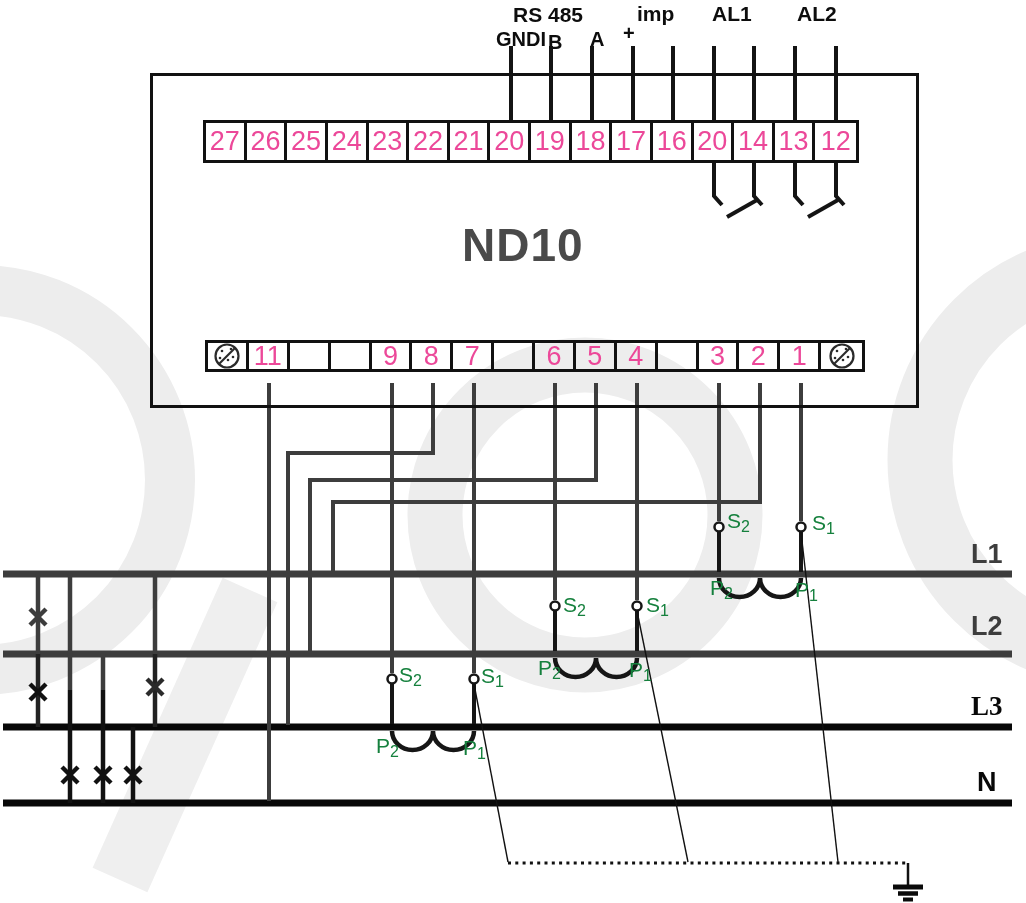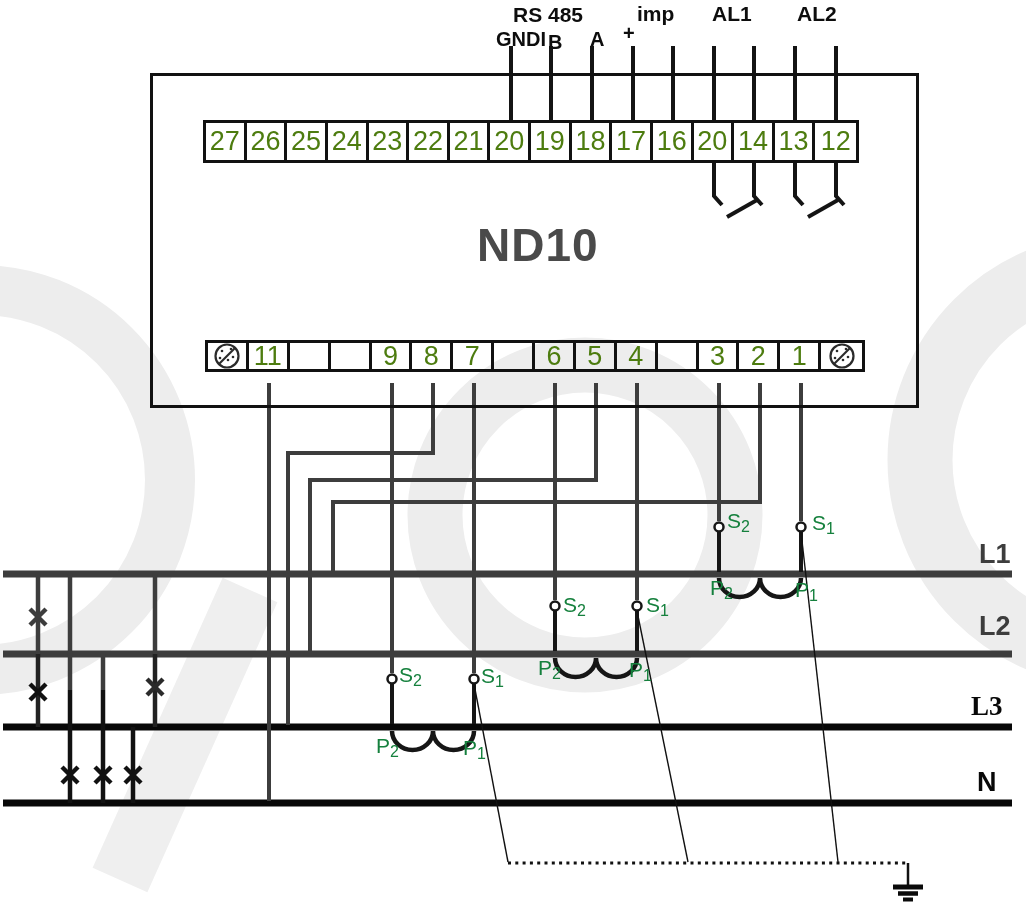--- a/index.html
+++ b/index.html
@@ -6,29 +6,29 @@
   .canvas{position:relative;width:1026px;height:903px;background:#fff;overflow:hidden;
           font-family:"Liberation Sans",sans-serif;}
   .canvas svg.wires{position:absolute;left:0;top:0;z-index:1;}
   .device-box{position:absolute;left:150px;top:73px;width:769px;height:335px;
               border:3px solid #111;box-sizing:border-box;z-index:2;background:transparent;}
   .strip{position:absolute;display:grid;grid-template-columns:repeat(16,1fr);
          border:3px solid #111;box-sizing:border-box;z-index:3;background:transparent;}
   .strip.top{left:203px;top:120px;width:656px;height:43px;}
   .strip.bottom{left:205px;top:340px;width:660px;height:32px;}
   .cell{border-right:3px solid #111;display:flex;align-items:center;justify-content:center;
-        font-size:27px;color:#4d7c0f;overflow:hidden;}
+        font-size:27px;color:#ec4899;overflow:hidden;}
   .cell:last-child{border-right:none;}
   .lbl{position:absolute;z-index:4;color:#0d0d0d;white-space:nowrap;line-height:1;}
   .toplbl{font-size:21px;font-weight:700;text-align:right;}
   .smalllbl{font-size:20px;font-weight:700;text-align:center;}
   .pluslbl{font-size:20px;font-weight:700;}
   .model{font-size:46px;font-weight:700;color:#4a4a4a;letter-spacing:1px;}
   .buslbl{font-size:27px;font-weight:700;}
-  .bus-gray{color:#3d3d3d;margin-left:8px;}
+  .bus-gray{color:#3d3d3d;}
   .bus-black{color:#080808;}
   .ctl{font-size:21px;color:#15803d;}
   .ctl .sub{font-size:16px;position:relative;top:4px;}
 </style>
 </head>
 <body>
 
 <div class="canvas">
 
   <svg class="wires" width="1026" height="903" viewBox="0 0 1026 903">
@@ -153,21 +153,21 @@
     </g>
     <g stroke="#0a0a0a">
       <line x1="893" y1="887" x2="923" y2="887" stroke-width="5"></line>
       <line x1="898" y1="893.5" x2="918" y2="893.5" stroke-width="4.5"></line>
       <line x1="903" y1="899.5" x2="913" y2="899.5" stroke-width="4"></line>
     </g>
   </svg>
 
   <div class="device-box"></div>
 
-  <div class="lbl model" style="left:477px;top:222px;text-align:center;">ND10</div>
+  <div class="lbl model" style="left:462px;top:222px;text-align:center;">ND10</div>
 
   <div class="strip top">
     <div class="cell">27</div>
     <div class="cell">26</div>
     <div class="cell">25</div>
     <div class="cell">24</div>
     <div class="cell">23</div>
     <div class="cell">22</div>
     <div class="cell">21</div>
     <div class="cell">20</div>

